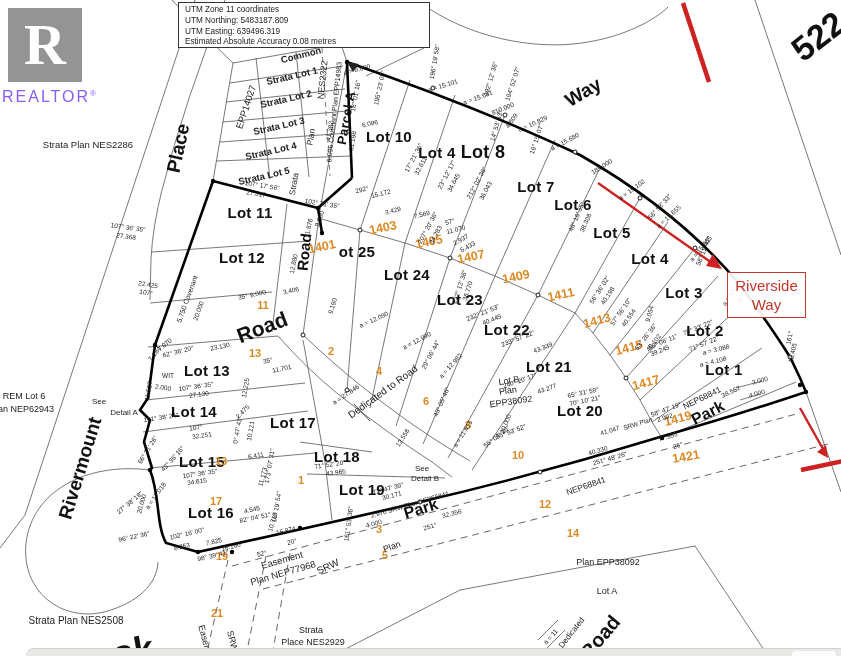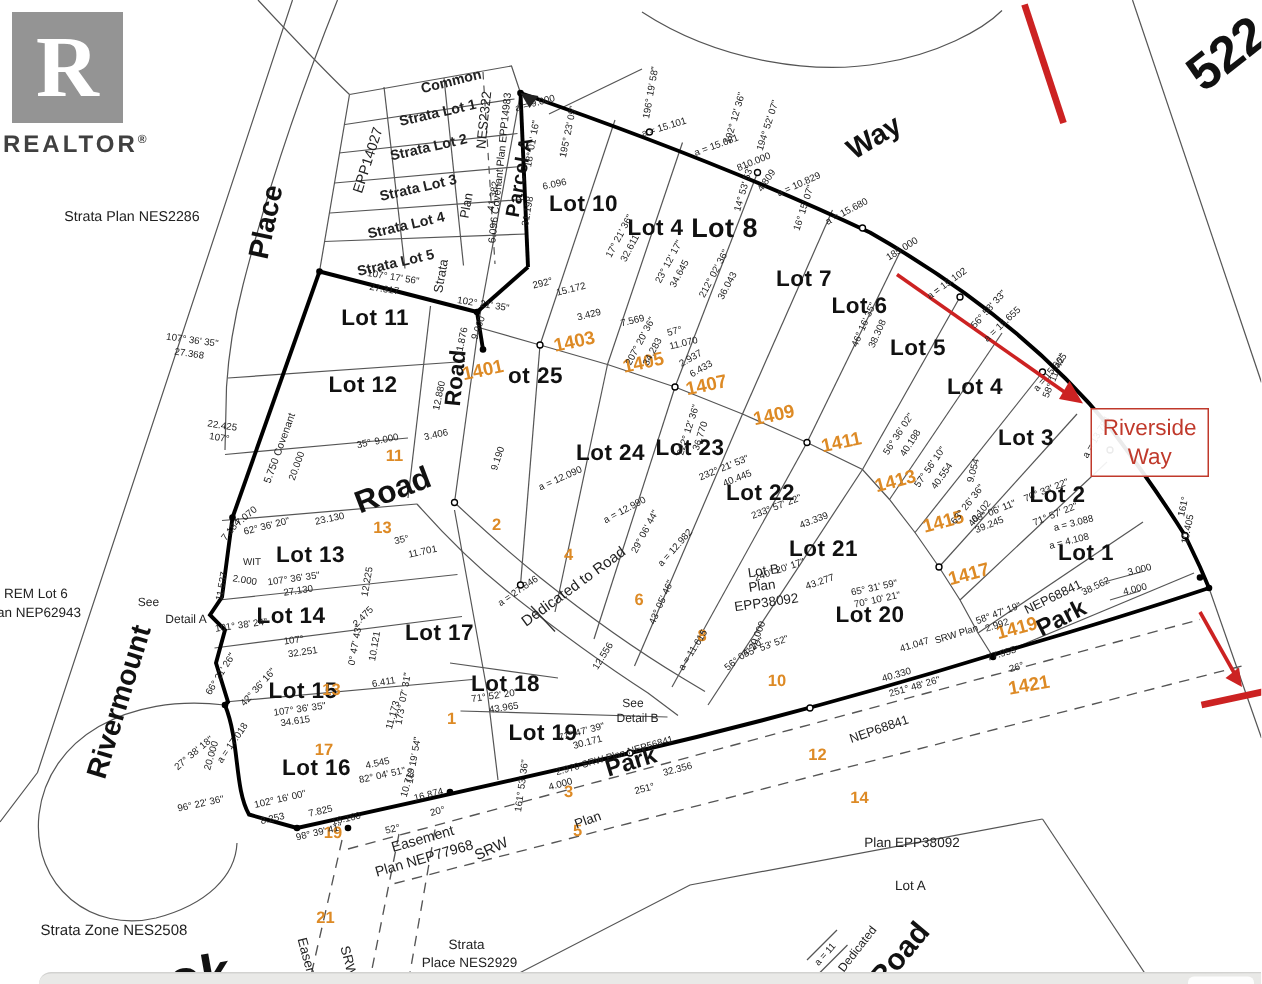--- a/index.html
+++ b/index.html
@@ -11,22 +11,22 @@
   .street{font-weight:700;color:#111;}
   .lot{font-weight:700;color:#111;letter-spacing:.3px;}
   .strata{font-weight:600;color:#222;}
   .addr{font-weight:700;color:#dd8a25;}
   .plan{font-weight:400;color:#222;}
   .dim{font-weight:400;color:#222;}
   
   #logo{position:absolute;left:8px;top:8px;width:74px;height:74px;background:#949494;z-index:3;
         display:flex;align-items:center;justify-content:center;}
   #logo .r{color:#fff;font-family:"Liberation Serif",serif;font-weight:700;font-size:58px;line-height:1;}
-  #logo-caption{position:absolute;left:2px;top:88px;width:110px;z-index:3;color:#404040;
-        font-size:16px;letter-spacing:2px;font-weight:700;}
+  #logo-caption{position:absolute;left:2px;top:88px;width:110px;z-index:3;color:#8b5cf6;
+        font-size:16px;letter-spacing:2px;font-weight:400;}
   #logo-caption sup{font-size:8px;}
   
   #utm{position:absolute;left:178px;top:2px;width:252px;height:46px;border:1px solid #333;
        background:#fff;z-index:3;padding:2px 0 0 6px;box-sizing:border-box;}
   #utm div{font-size:8.2px;color:#222;line-height:10.8px;}
   
   .redbox{position:absolute;border:1.5px solid #c0392b;background:rgba(255,255,255,.92);z-index:4;
           color:#c0392b;display:flex;align-items:center;justify-content:center;text-align:center;
           font-weight:400;}
   #riverside-box{left:727px;top:272px;width:77px;height:44px;font-size:15px;line-height:19px;}
@@ -174,20 +174,26 @@
       <polygon points="828,458 817,452 826,445" fill="#cc2222"></polygon>
       <path d="M801,470 L843,461" stroke="#cc2222" stroke-width="4.5"></path>
     </g>
   </svg>
 
   <div id="logo">
     <span class="r">R</span>
   </div>
   <div id="logo-caption"><span>REALTOR</span><sup>®</sup></div>
 
+  <div id="utm">
+      <div>UTM Zone 11 coordinates</div>
+      <div>UTM Northing: 5483187.809</div>
+      <div>UTM Easting: 639496.319</div>
+      <div>Estimated Absolute Accuracy 0.08 metres</div>
+    </div>
 
   <div id="labels">
       <div class="label street" style="left: 178px; top: 148px; font-size: 19px; transform: translate(-50%, -50%) rotate(-78deg);">Place</div>
       <div class="label street" style="left: 80px; top: 468px; font-size: 19px; transform: translate(-50%, -50%) rotate(-73deg);">Rivermount</div>
       <div class="label street" style="left: 304px; top: 252px; font-size: 15px; transform: translate(-50%, -50%) rotate(-84deg);">Road</div>
       <div class="label street" style="left: 262px; top: 327px; font-size: 21px; transform: translate(-50%, -50%) rotate(-21deg);">Road</div>
       <div class="label street" style="left: 583px; top: 92px; font-size: 19px; transform: translate(-50%, -50%) rotate(-31deg);">Way</div>
       <div class="label street" style="left: 421px; top: 509px; font-size: 16px; transform: translate(-50%, -50%) rotate(-17deg);">Park</div>
       <div class="label street" style="left: 708px; top: 413px; font-size: 16px; transform: translate(-50%, -50%) rotate(-27deg);">Park</div>
       <div class="label street" style="left: 600px; top: 637px; font-size: 20px; transform: translate(-50%, -50%) rotate(-50deg);">Road</div>
@@ -209,21 +215,21 @@
       <div class="label lot" style="left: 194px; top: 411px; font-size: 15px; transform: translate(-50%, -50%) rotate(0deg);">Lot 14</div>
       <div class="label lot" style="left: 202px; top: 461px; font-size: 15px; transform: translate(-50%, -50%) rotate(0deg);">Lot 15</div>
       <div class="label lot" style="left: 211px; top: 512px; font-size: 15px; transform: translate(-50%, -50%) rotate(0deg);">Lot 16</div>
       <div class="label lot" style="left: 293px; top: 422px; font-size: 15px; transform: translate(-50%, -50%) rotate(0deg);">Lot 17</div>
       <div class="label lot" style="left: 337px; top: 456px; font-size: 15px; transform: translate(-50%, -50%) rotate(0deg);">Lot 18</div>
       <div class="label lot" style="left: 362px; top: 489px; font-size: 15px; transform: translate(-50%, -50%) rotate(0deg);">Lot 19</div>
       <div class="label lot" style="left: 580px; top: 410px; font-size: 15px; transform: translate(-50%, -50%) rotate(0deg);">Lot 20</div>
       <div class="label lot" style="left: 549px; top: 366px; font-size: 15px; transform: translate(-50%, -50%) rotate(0deg);">Lot 21</div>
       <div class="label lot" style="left: 507px; top: 329px; font-size: 15px; transform: translate(-50%, -50%) rotate(0deg);">Lot 22</div>
       <div class="label lot" style="left: 460px; top: 299px; font-size: 15px; transform: translate(-50%, -50%) rotate(0deg);">Lot 23</div>
-      <div class="label lot" style="left: 407px; top: 274px; font-size: 15px; transform: translate(-50%, -50%) rotate(0deg); margin-top: 28px;">Lot 24</div>
+      <div class="label lot" style="left: 407px; top: 274px; font-size: 15px; transform: translate(-50%, -50%) rotate(0deg);">Lot 24</div>
       <div class="label lot" style="left: 357px; top: 251px; font-size: 15px; transform: translate(-50%, -50%) rotate(0deg);">ot 25</div>
       <div class="label lot" style="left: 346px; top: 118px; font-size: 13px; transform: translate(-50%, -50%) rotate(-80deg);">Parcel A</div>
       <div class="label strata" style="left: 301px; top: 55px; font-size: 9.5px; transform: translate(-50%, -50%) rotate(-14deg);">Common</div>
       <div class="label strata" style="left: 292px; top: 76px; font-size: 9.5px; transform: translate(-50%, -50%) rotate(-13deg);">Strata Lot 1</div>
       <div class="label strata" style="left: 286px; top: 99px; font-size: 9.5px; transform: translate(-50%, -50%) rotate(-13deg);">Strata Lot 2</div>
       <div class="label strata" style="left: 279px; top: 126px; font-size: 9.5px; transform: translate(-50%, -50%) rotate(-13deg);">Strata Lot 3</div>
       <div class="label strata" style="left: 271px; top: 151px; font-size: 9.5px; transform: translate(-50%, -50%) rotate(-13deg);">Strata Lot 4</div>
       <div class="label strata" style="left: 264px; top: 176px; font-size: 9.5px; transform: translate(-50%, -50%) rotate(-13deg);">Strata Lot 5</div>
       <div class="label addr" style="left: 322px; top: 247px; font-size: 12.5px; transform: translate(-50%, -50%) rotate(-12deg);">1401</div>
       <div class="label addr" style="left: 383px; top: 228px; font-size: 12.5px; transform: translate(-50%, -50%) rotate(-12deg);">1403</div>
@@ -252,21 +258,21 @@
       <div class="label addr" style="left: 518px; top: 455px; font-size: 11px; transform: translate(-50%, -50%) rotate(0deg);">10</div>
       <div class="label addr" style="left: 545px; top: 504px; font-size: 11px; transform: translate(-50%, -50%) rotate(0deg);">12</div>
       <div class="label addr" style="left: 573px; top: 533px; font-size: 11px; transform: translate(-50%, -50%) rotate(0deg);">14</div>
       <div class="label plan" style="left: 88px; top: 145px; font-size: 9.5px; transform: translate(-50%, -50%) rotate(0deg);">Strata Plan NES2286</div>
       <div class="label plan" style="left: 24px; top: 396px; font-size: 9px; transform: translate(-50%, -50%) rotate(0deg);">REM Lot 6</div>
       <div class="label plan" style="left: 22px; top: 409px; font-size: 9px; transform: translate(-50%, -50%) rotate(0deg);">Plan NEP62943</div>
       <div class="label plan" style="left: 99px; top: 402px; font-size: 8px; transform: translate(-50%, -50%) rotate(0deg);">See</div>
       <div class="label plan" style="left: 104px; top: 413px; font-size: 8px; transform: translate(-50%, -50%) rotate(0deg); padding-left: 40px;">Detail A</div>
       <div class="label plan" style="left: 422px; top: 469px; font-size: 8px; transform: translate(-50%, -50%) rotate(0deg);">See</div>
       <div class="label plan" style="left: 425px; top: 479px; font-size: 8px; transform: translate(-50%, -50%) rotate(0deg);">Detail B</div>
-      <div class="label plan" style="left: 76px; top: 621px; font-size: 10px; transform: translate(-50%, -50%) rotate(0deg);">Strata Zone NES2508</div>
+      <div class="label plan" style="left: 76px; top: 621px; font-size: 10px; transform: translate(-50%, -50%) rotate(0deg);">Strata Plan NES2508</div>
       <div class="label plan" style="left: 311px; top: 630px; font-size: 9px; transform: translate(-50%, -50%) rotate(0deg);">Strata</div>
       <div class="label plan" style="left: 313px; top: 642px; font-size: 9px; transform: translate(-50%, -50%) rotate(0deg);">Place NES2929</div>
       <div class="label plan" style="left: 607px; top: 551px; font-size: 9px; transform: translate(-50%, -50%) rotate(0deg); margin-top: 40px;">Lot A</div>
       <div class="label plan" style="left: 608px; top: 562px; font-size: 9px; transform: translate(-50%, -50%) rotate(0deg);">Plan EPP38092</div>
       <div class="label plan" style="left: 509px; top: 381px; font-size: 9px; transform: translate(-50%, -50%) rotate(-8deg);">Lot  B</div>
       <div class="label plan" style="left: 508px; top: 391px; font-size: 9px; transform: translate(-50%, -50%) rotate(-8deg);">Plan</div>
       <div class="label plan" style="left: 511px; top: 402px; font-size: 9px; transform: translate(-50%, -50%) rotate(-8deg);">EPP38092</div>
       <div class="label plan" style="left: 702px; top: 398px; font-size: 8.5px; transform: translate(-50%, -50%) rotate(-26deg);">NEP68841</div>
       <div class="label plan" style="left: 586px; top: 486px; font-size: 8.5px; transform: translate(-50%, -50%) rotate(-19deg);">NEP68841</div>
       <div class="label plan" style="left: 282px; top: 560px; font-size: 9.5px; transform: translate(-50%, -50%) rotate(-16deg);">Easement</div>

